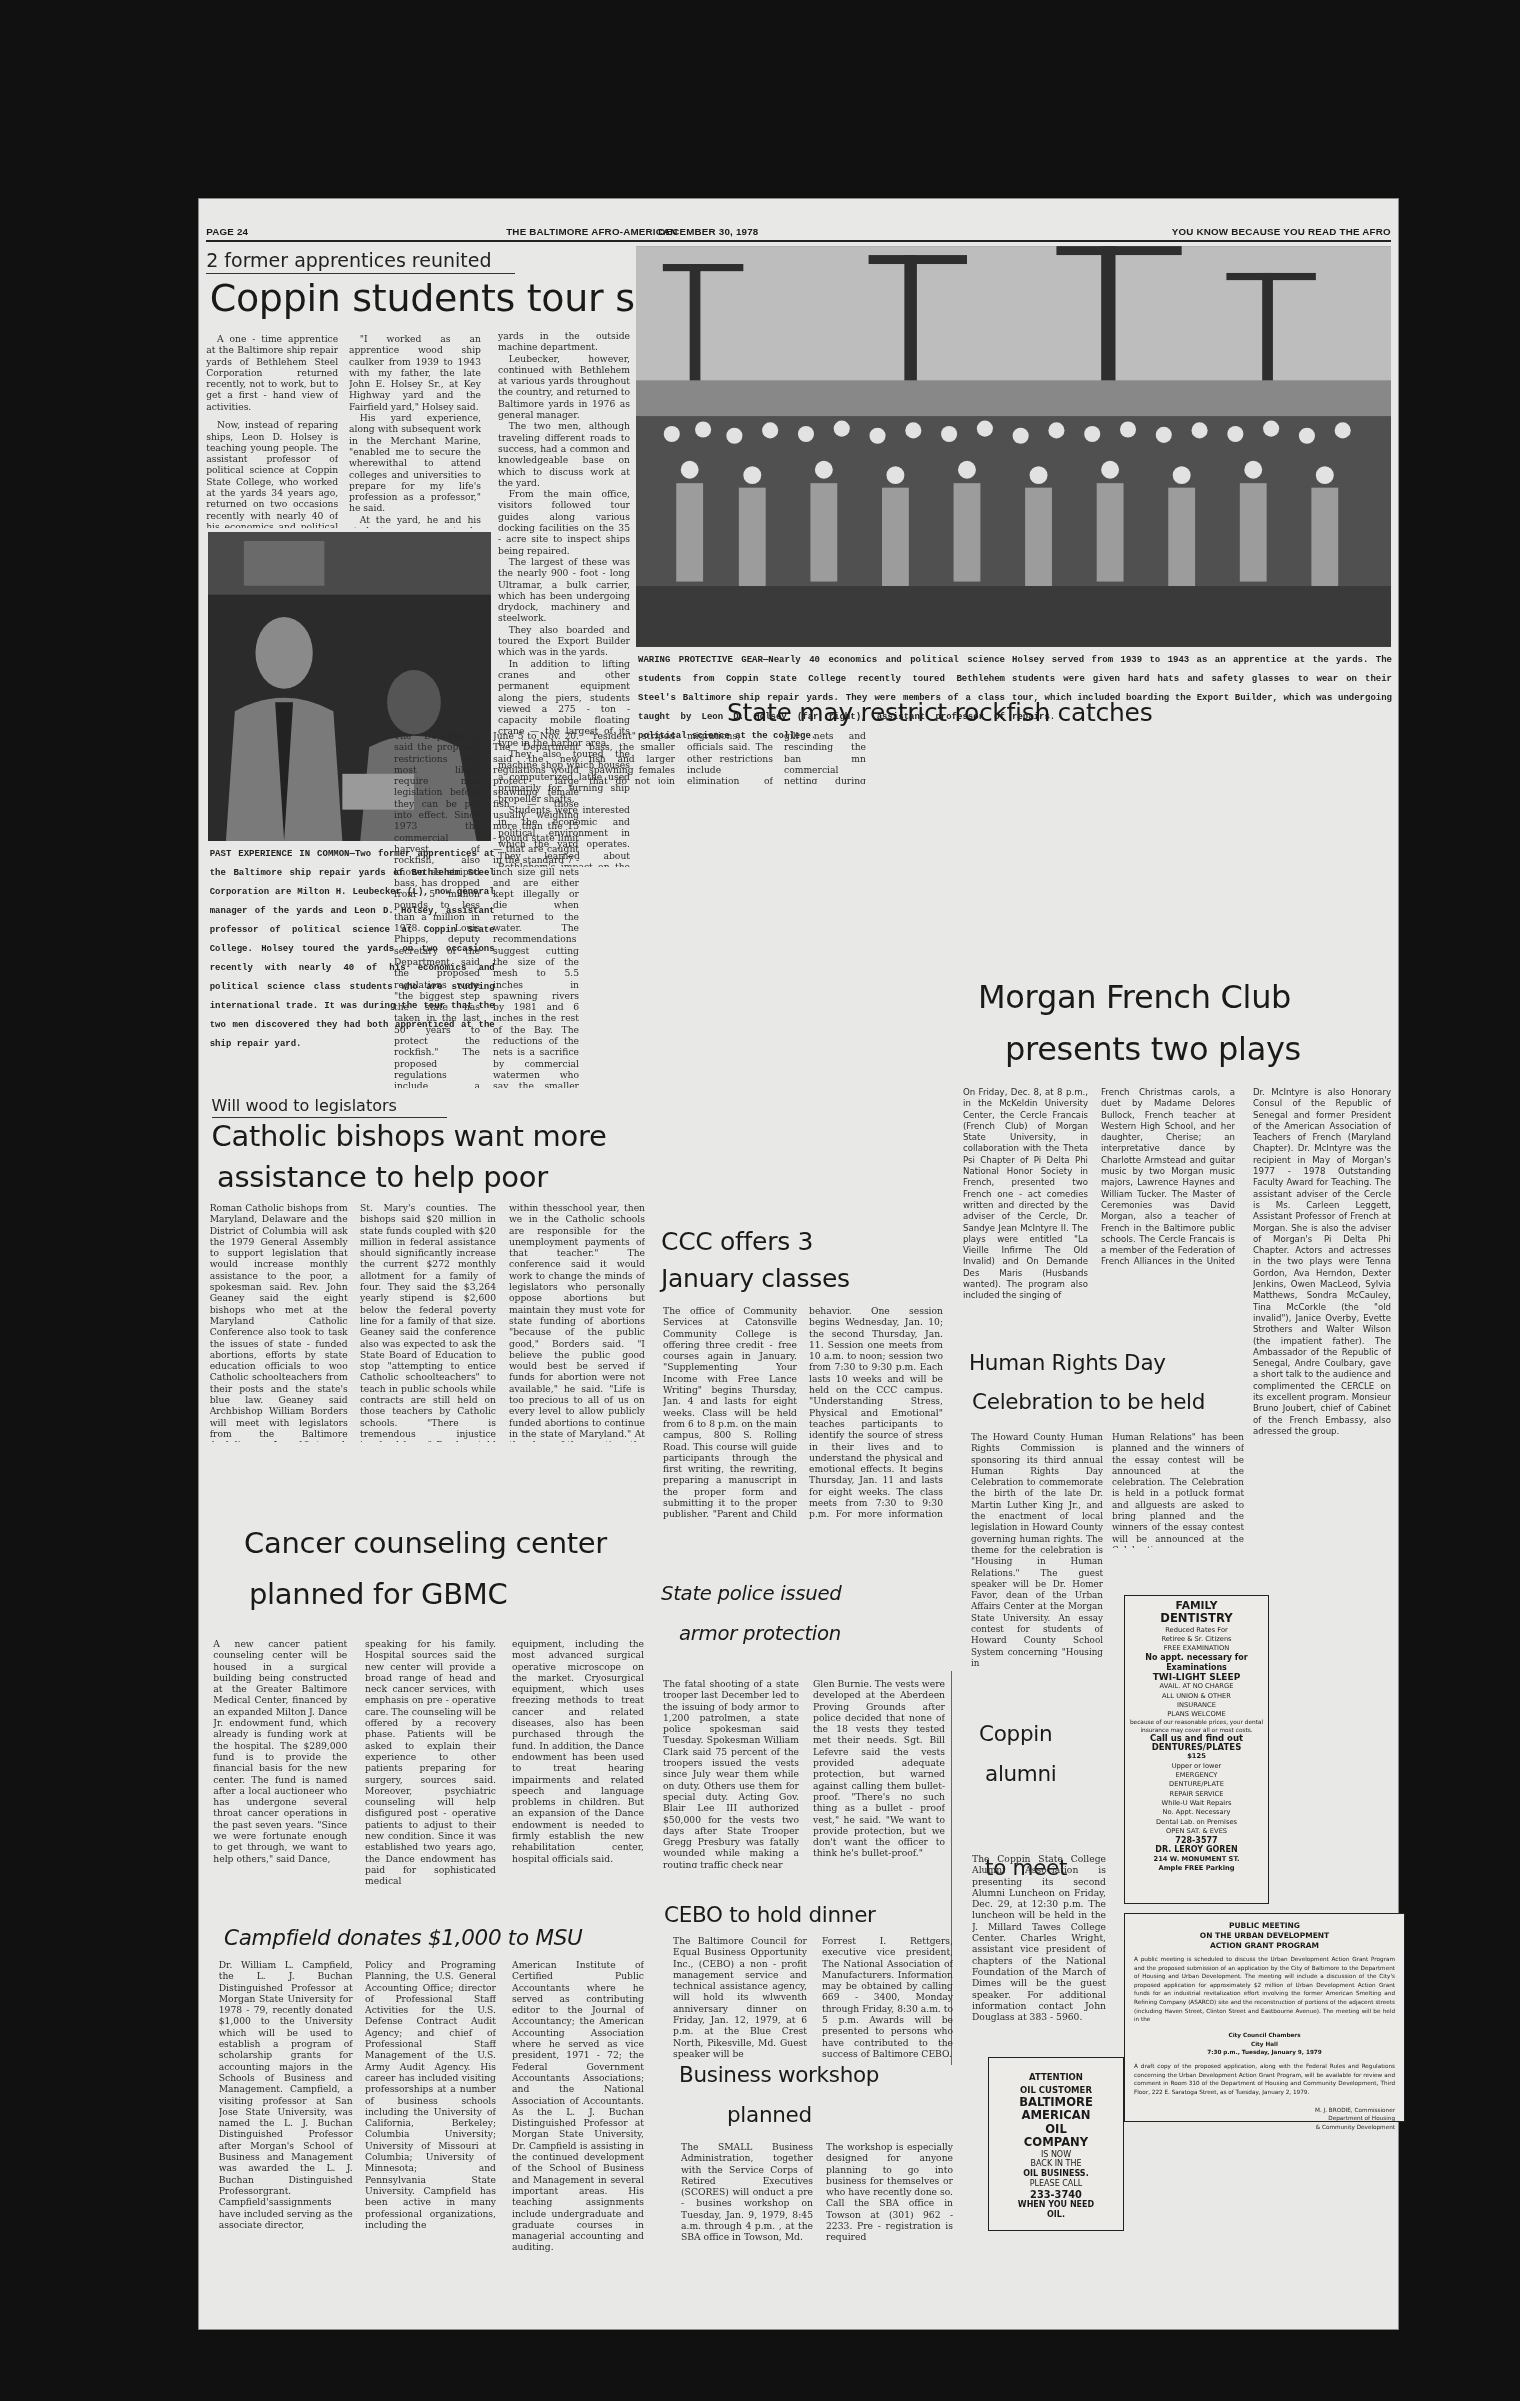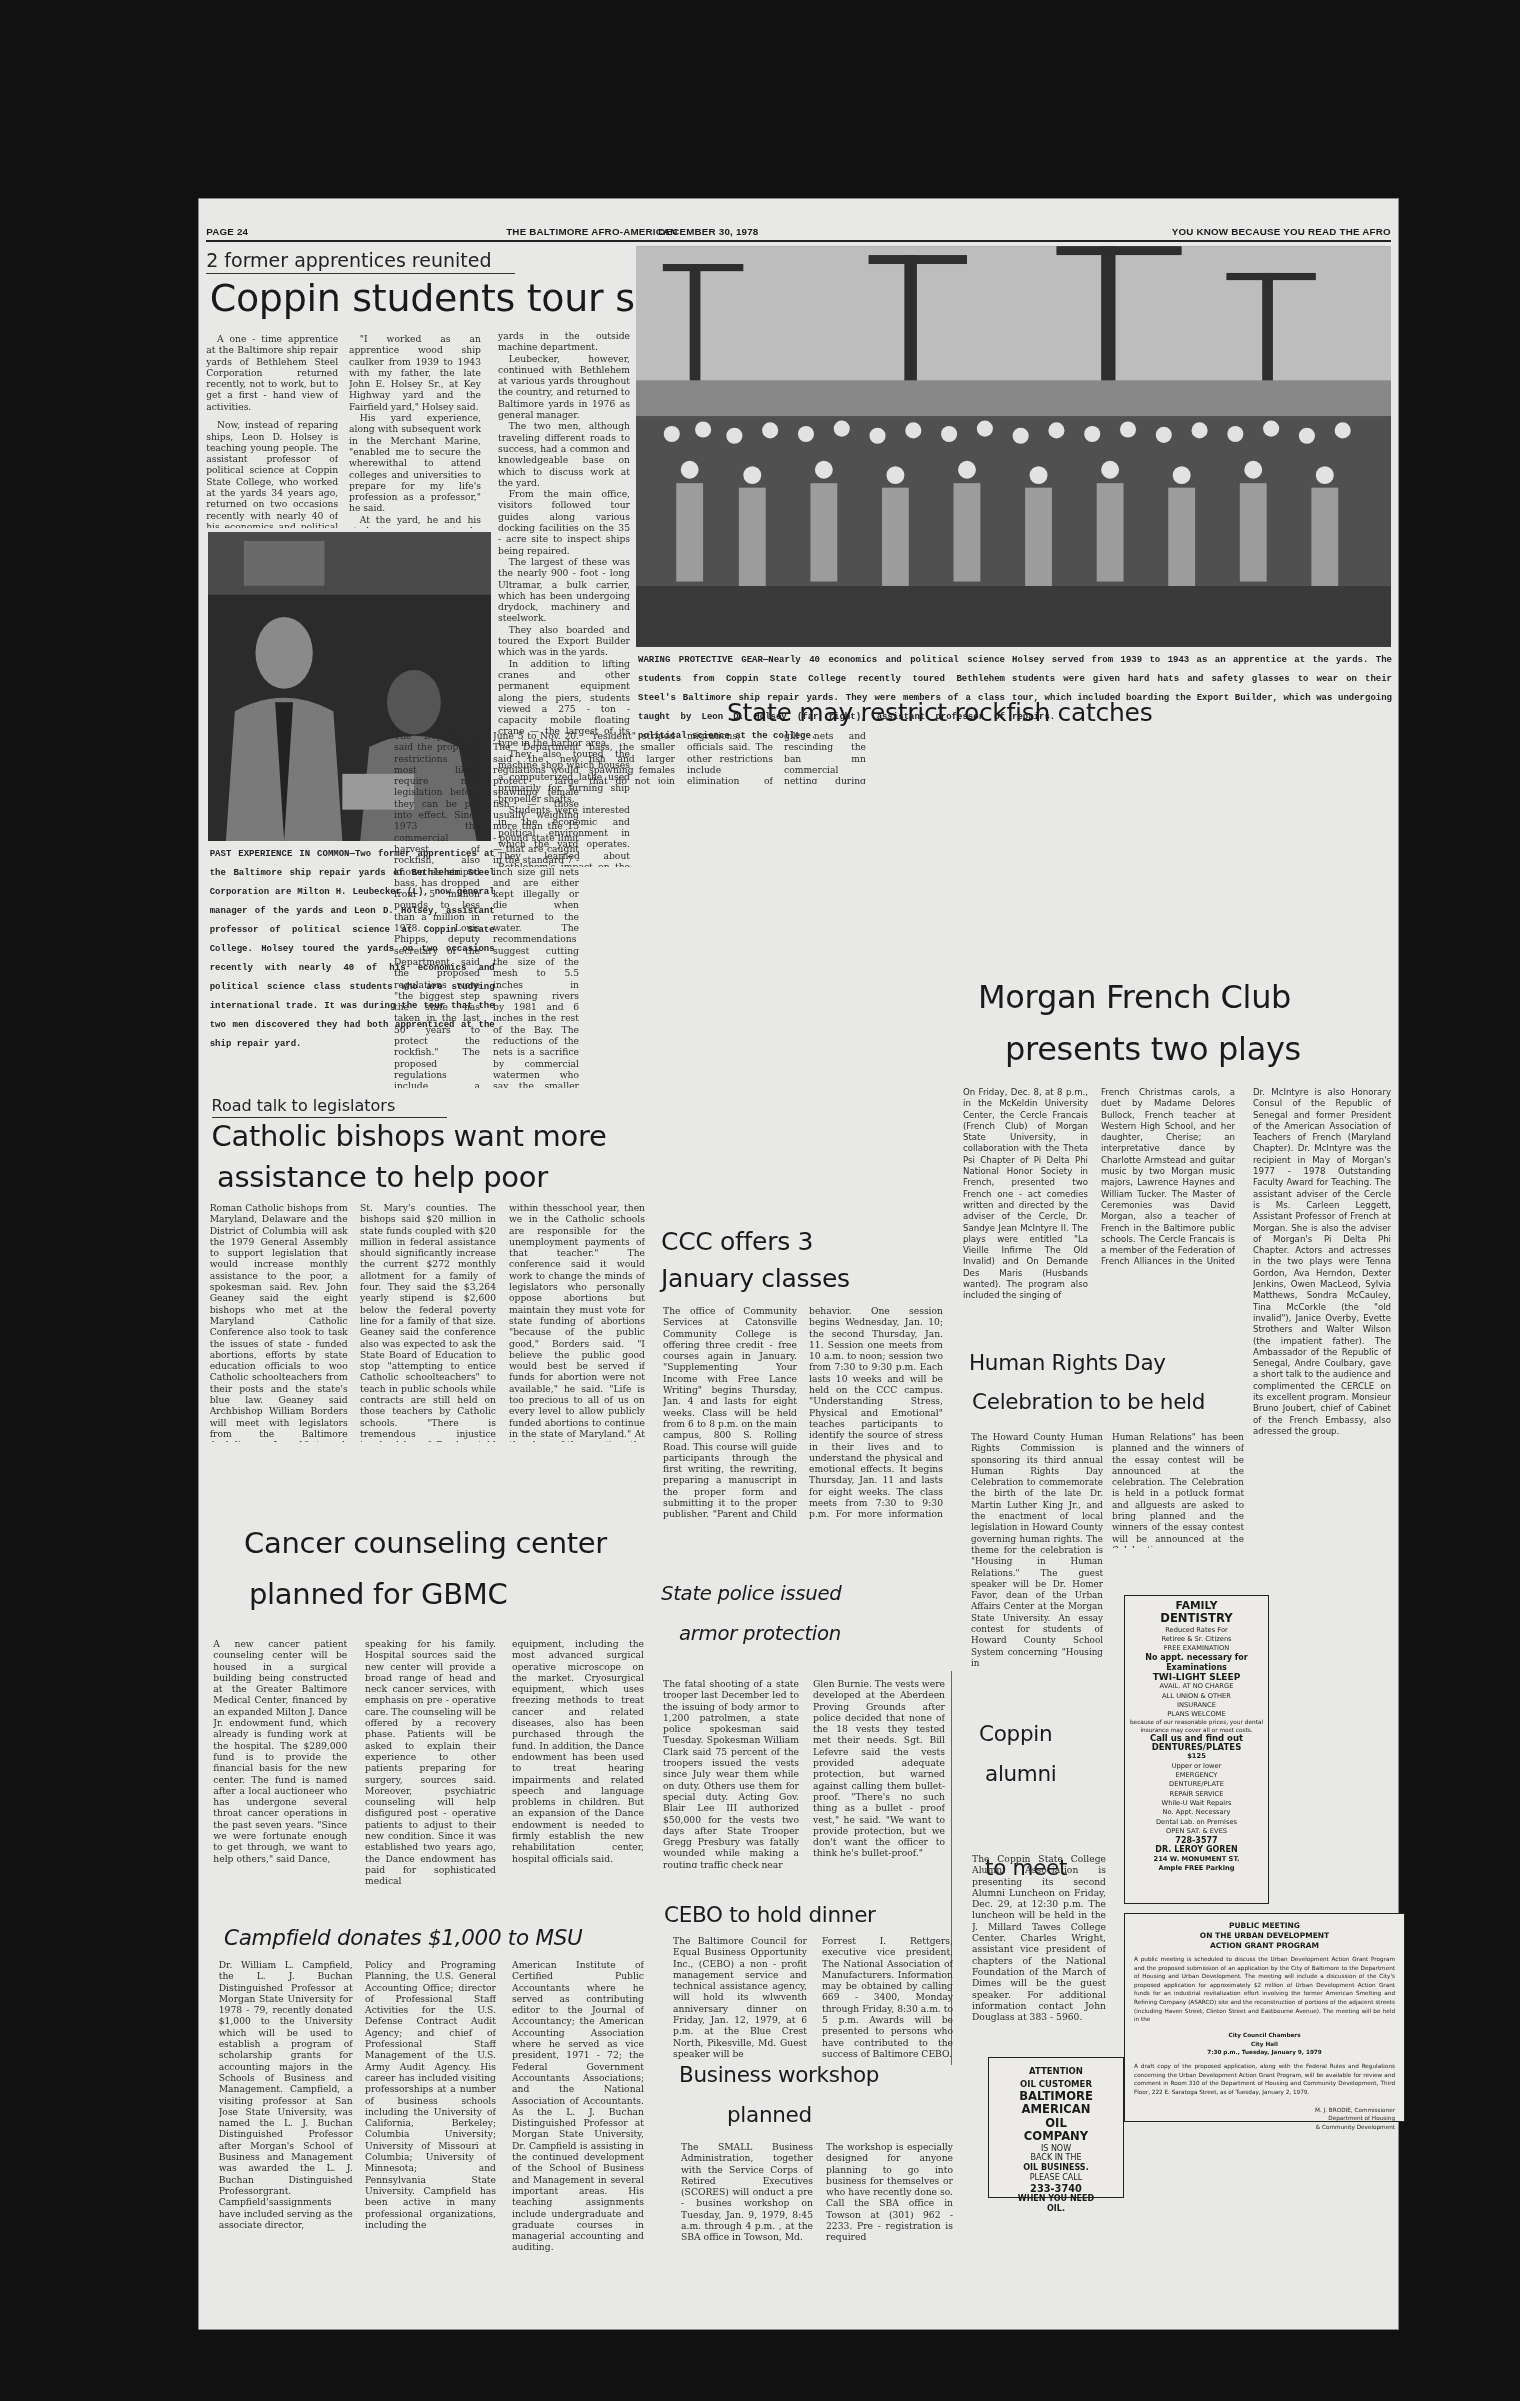--- a/index.html
+++ b/index.html
@@ -139,21 +139,21 @@
   <div class="abs cap" style="left:439px;top:452px;width:367px">WARING PROTECTIVE GEAR—Nearly 40 economics and political science students from Coppin State College recently toured Bethlehem Steel's Baltimore ship repair yards. They were members of a class taught by Leon D. Holsey (far right), assistant professor of political science at the college.</div>
   <div class="abs cap" style="left:813px;top:452px;width:380px">Holsey served from 1939 to 1943 as an apprentice at the yards. The students were given hard hats and safety glasses to wear on their tour, which included boarding the Export Builder, which was undergoing repairs.</div>
 
   <div class="abs head" style="left:528px;top:499px;font-size:25px;font-weight:500">State may restrict rockfish catches</div>
   <div class="abs body" style="left:195px;top:531px;width:86px;height:358px;overflow:hidden">The Department said the proposed restrictions will most likely require new legislation before they can be put into effect. Since 1973 the commercial harvest of rockfish, also known as striped bass, has dropped from 5 million pounds to less than a million in 1978. Louis Phipps, deputy secretary of the Department, said the proposed regulations were "the biggest step the state has taken in the last 50 years to protect the rockfish." The proposed regulations include a reduction in the size of the mesh allowed in gill nets, the most commonly used net by fishermen on the Chesapeake Bay, and a ban on all gill netting of the fish every year from</div>
   <div class="abs body" style="left:294px;top:531px;width:86px;height:358px;overflow:hidden">June 5 to Nov. 20. The Department said the new regulations would protect large spawning female fish — those usually weighing more than the 15 - pound state limit — that are caught in the standard 7 - inch size gill nets and are either kept illegally or die when returned to the water. The recommendations suggest cutting the size of the mesh to 5.5 inches in spawning rivers by 1981 and 6 inches in the rest of the Bay. The reductions of the nets is a sacrifice by commercial watermen who say the smaller nets will limit the number of fish between 8 pound and 15 pounds that are caught. The ban on all gill netting would protect</div>
   <div class="abs body" style="left:390px;top:531px;width:86px;height:54px;overflow:hidden">"resident" striped bass, the smaller fish and larger spawning females that do not join coastal</div>
   <div class="abs body" style="left:488px;top:531px;width:86px;height:54px;overflow:hidden">migrations, officials said. The other restrictions include elimination of restricted or recreational</div>
   <div class="abs body" style="left:585px;top:531px;width:82px;height:54px;overflow:hidden">gill nets and rescinding the ban mn commercial netting during the spring spawning season.</div>
 
-  <div class="abs kicker" style="left:12.5px;top:897px;width:235px;font-size:16px">Road talk to legislators</div>
+  <div class="abs kicker" style="left:12.5px;top:897px;width:235px;font-size:16px">Will wood to legislators</div>
   <div class="abs head" style="left:12.5px;top:920px;font-size:29px;font-weight:500">Catholic bishops want more</div>
   <div class="abs head" style="left:18px;top:961px;font-size:29px;font-weight:500">assistance to help poor</div>
   <div class="abs body" style="left:10.7px;top:1003px;width:138px;height:240px;overflow:hidden">Roman Catholic bishops from Maryland, Delaware and the District of Columbia will ask the 1979 General Assembly to support legislation that would increase monthly assistance to the poor, a spokesman said. Rev. John Geaney said the eight bishops who met at the Maryland Catholic Conference also took to task the issues of state - funded abortions, efforts by state education officials to woo Catholic schoolteachers from their posts and the state's blue law. Geaney said Archbishop William Borders will meet with legislators from the Baltimore Archdiocese Jan. 18 to ask their help in increasing the monthly assistance for low income families. Bishop Thomas Mardaga, of Wilmington, Del., will meet with Eastern Shore legislators and Cardinal William Baum of Washington, D.C., with lawmakers from Montgomery, Prince Georges and</div>
   <div class="abs body" style="left:161px;top:1003px;width:136px;height:240px;overflow:hidden">St. Mary's counties. The bishops said $20 million in state funds coupled with $20 million in federal assistance should significantly increase the current $272 monthly allotment for a family of four. They said the $3,264 yearly stipend is $2,600 below the federal poverty line for a family of that size. Geaney said the conference also was expected to ask the State Board of Education to stop "attempting to entice Catholic schoolteachers" to teach in public schools while contracts are still held on those teachers by Catholic schools. "There is tremendous injustice involved here," Borders told the Dec. 18 meeting of the bishops. "If teachers move from our employment to a government sponsored position in public schools and if government funding of the program ceases</div>
   <div class="abs body" style="left:310px;top:1003px;width:136px;height:240px;overflow:hidden">within thesschool year, then we in the Catholic schools are responsible for the unemployment payments of that teacher." The conference said it would work to change the minds of legislators who personally oppose abortions but maintain they must vote for state funding of abortions "because of the public good," Borders said. "I believe the public good would best be served if funds for abortion were not available," he said. "Life is too precious to all of us on every level to allow publicly funded abortions to continue in the state of Maryland." At the close of the meeting, the bishops harshly criticized retail stores who open on Sundays in violation of state and county blue laws.</div>
 
   <div class="abs head" style="left:462px;top:1028px;font-size:25px;font-weight:500">CCC offers 3</div>
   <div class="abs head" style="left:462px;top:1065px;font-size:25px;font-weight:500">January classes</div>
   <div class="abs body" style="left:464px;top:1106px;width:134px;height:215px;overflow:hidden">The office of Community Services at Catonsville Community College is offering three credit - free courses again in January. "Supplementing Your Income with Free Lance Writing" begins Thursday, Jan. 4 and lasts for eight weeks. Class will be held from 6 to 8 p.m. on the main campus, 800 S. Rolling Road. This course will guide participants through the first writing, the rewriting, preparing a manuscript in the proper form and submitting it to the proper publisher. "Parent and Child Education" will help students understand effective methods to cope with a child' ceptable behavior and to identify and understand a parent's responses to the</div>
   <div class="abs body" style="left:610px;top:1106px;width:134px;height:215px;overflow:hidden">behavior. One session begins Wednesday, Jan. 10; the second Thursday, Jan. 11. Session one meets from 10 a.m. to noon; session two from 7:30 to 9:30 p.m. Each lasts 10 weeks and will be held on the CCC campus. "Understanding Stress, Physical and Emotional" teaches participants to identify the source of stress in their lives and to understand the physical and emotional effects. It begins Thursday, Jan. 11 and lasts for eight weeks. The class meets from 7:30 to 9:30 p.m. For more information or to register for the above courses, call the College office of Community Services at 455-4318.</div>
@@ -239,21 +239,21 @@
     <div style="margin-top:4.5px;text-align:justify">A public meeting is scheduled to discuss the Urban Development Action Grant Program and the proposed submission of an application by the City of Baltimore to the Department of Housing and Urban Development. The meeting will include a discussion of the City's proposed application for approximately $2 million of Urban Development Action Grant funds for an industrial revitalization effort involving the former American Smelting and Refining Company (ASARCO) site and the reconstruction of portions of the adjacent streets (including Haven Street, Clinton Street and Eastbourne Avenue). The meeting will be held in the</div>
     <div class="big" style="text-align:center;margin-top:7.2px">City Council Chambers</div>
     <div class="big" style="text-align:center">City Hall</div>
     <div class="big" style="text-align:center">7:30 p.m., Tuesday, January 9, 1979</div>
     <div style="margin-top:5.4px;text-align:justify">A draft copy of the proposed application, along with the Federal Rules and Regulations concerning the Urban Development Action Grant Program, will be available for review and comment in Room 310 of the Department of Housing and Community Development, Third Floor, 222 E. Saratoga Street, as of Tuesday, January 2, 1979.</div>
     <div style="text-align:right;margin-top:9px">M. J. BRODIE, Commissioner</div>
     <div style="text-align:right">Department of Housing</div>
     <div style="text-align:right">&amp; Community Development</div>
   </div>
 
-  <div class="abs ad" style="left:789px;top:1858px;width:136px;height:141px;padding-top:7px;line-height:12.5px">
+  <div class="abs ad" style="left:789px;top:1858px;width:136px;height:174px;padding-top:13px;line-height:12.5px">
     <div style="font-size:8.5px;font-weight:bold">ATTENTION</div>
     <div style="font-size:8.5px;font-weight:bold">OIL CUSTOMER</div>
     <div class="big" style="font-size:11.6px;line-height:13.4px">BALTIMORE</div>
     <div class="big" style="font-size:11.6px;line-height:13.4px">AMERICAN</div>
     <div class="big" style="font-size:11.6px;line-height:13.4px">OIL</div>
     <div class="big" style="font-size:11.6px;line-height:13.4px">COMPANY</div>
     <div style="font-size:8px;line-height:9.8px">IS NOW</div>
     <div style="font-size:8px;line-height:9.8px">BACK IN THE</div>
     <div class="big" style="font-size:8px;line-height:9.8px">OIL BUSINESS.</div>
     <div style="font-size:8px;line-height:9.8px">PLEASE CALL</div>

